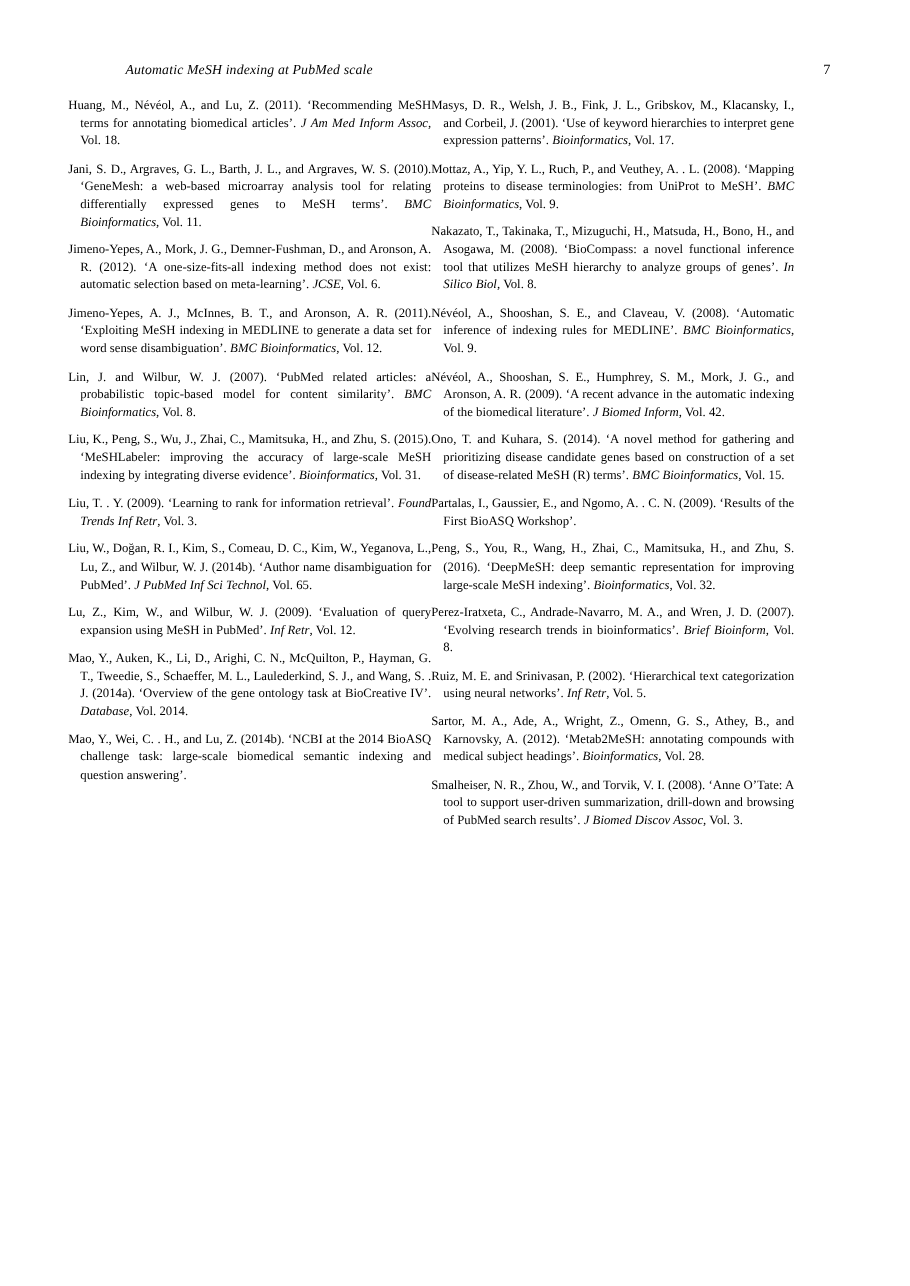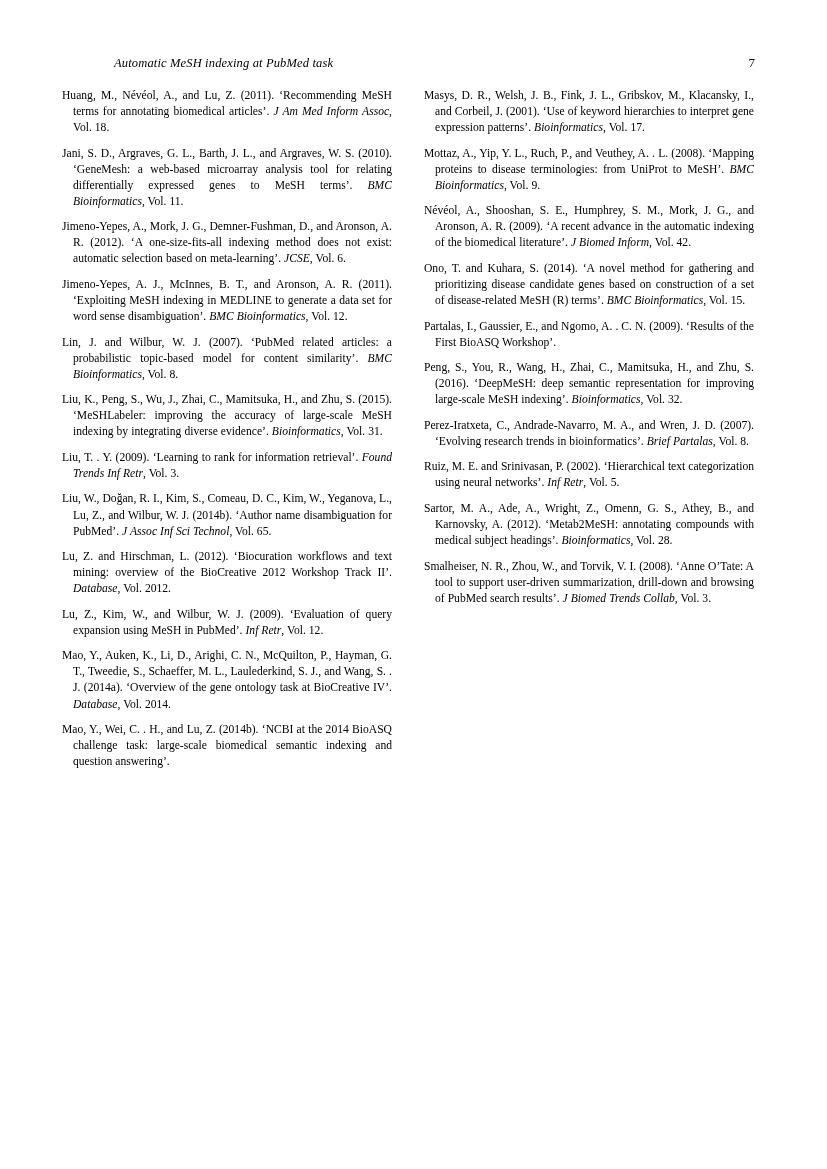--- a/index.html
+++ b/index.html
@@ -43,21 +43,20 @@
   }
 
   
   .columns {
     position: absolute;
     top: 88px;
     left: 62px;
     width: 693px;
     height: 1010px;
     display: flex;
-    gap: 32px;
     align-items: flex-start;
   }
   .column {
     width: 330px;
     flex: 0 0 330px;
   }
 
   .ref {
     font-size: 11.6px;
     line-height: 16.05px;
@@ -74,46 +73,47 @@
   .ref i {
     font-style: italic;
   }
 </style>
 </head>
 <body>
 
 <div class="page">
 
   <div class="running-head">
-    <span class="running-head-title">Automatic MeSH indexing at PubMed task</span>
+    <span class="running-head-title">Automatic MeSH indexing at PubMed scale</span>
     <span class="running-head-pageno">7</span>
   </div>
 
   <div class="columns">
     <div class="column" id="col-left">
         <p class="ref">Huang, M., Névéol, A., and Lu, Z. (2011). ‘Recommending MeSH terms for annotating biomedical articles’. <i>J Am Med Inform Assoc</i>, Vol. 18.</p>
         <p class="ref">Jani, S. D., Argraves, G. L., Barth, J. L., and Argraves, W. S. (2010). ‘GeneMesh: a web-based microarray analysis tool for relating differentially expressed genes to MeSH terms’. <i>BMC Bioinformatics</i>, Vol. 11.</p>
         <p class="ref">Jimeno-Yepes, A., Mork, J. G., Demner-Fushman, D., and Aronson, A. R. (2012). ‘A one-size-fits-all indexing method does not exist: automatic selection based on meta-learning’. <i>JCSE</i>, Vol. 6.</p>
         <p class="ref">Jimeno-Yepes, A. J., McInnes, B. T., and Aronson, A. R. (2011). ‘Exploiting MeSH indexing in MEDLINE to generate a data set for word sense disambiguation’. <i>BMC Bioinformatics</i>, Vol. 12.</p>
         <p class="ref">Lin, J. and Wilbur, W. J. (2007). ‘PubMed related articles: a probabilistic topic-based model for content similarity’. <i>BMC Bioinformatics</i>, Vol. 8.</p>
         <p class="ref">Liu, K., Peng, S., Wu, J., Zhai, C., Mamitsuka, H., and Zhu, S. (2015). ‘MeSHLabeler: improving the accuracy of large-scale MeSH indexing by integrating diverse evidence’. <i>Bioinformatics</i>, Vol. 31.</p>
         <p class="ref">Liu, T. . Y. (2009). ‘Learning to rank for information retrieval’. <i>Found Trends Inf Retr</i>, Vol. 3.</p>
-        <p class="ref">Liu, W., Doğan, R. I., Kim, S., Comeau, D. C., Kim, W., Yeganova, L., Lu, Z., and Wilbur, W. J. (2014b). ‘Author name disambiguation for PubMed’. <i>J Assoc Inf Sci Technol</i>, Vol. 65.</p>
-        <p class="ref">Lu, Z. and Hirschman, L. (2012). ‘Biocuration workflows and text mining: overview of the BioCreative 2012 Workshop Track II’. <i>Database</i>, Vol. 2012.</p>
+        <p class="ref">Liu, W., Doğan, R. I., Kim, S., Comeau, D. C., Kim, W., Yeganova, L., Lu, Z., and Wilbur, W. J. (2014b). ‘Author name disambiguation for PubMed’. <i>J PubMed Inf Sci Technol</i>, Vol. 65.</p>
         <p class="ref">Lu, Z., Kim, W., and Wilbur, W. J. (2009). ‘Evaluation of query expansion using MeSH in PubMed’. <i>Inf Retr</i>, Vol. 12.</p>
         <p class="ref">Mao, Y., Auken, K., Li, D., Arighi, C. N., McQuilton, P., Hayman, G. T., Tweedie, S., Schaeffer, M. L., Laulederkind, S. J., and Wang, S. . J. (2014a). ‘Overview of the gene ontology task at BioCreative IV’. <i>Database</i>, Vol. 2014.</p>
         <p class="ref">Mao, Y., Wei, C. . H., and Lu, Z. (2014b). ‘NCBI at the 2014 BioASQ challenge task: large-scale biomedical semantic indexing and question answering’.</p>
       </div>
     <div class="column" id="col-right">
         <p class="ref">Masys, D. R., Welsh, J. B., Fink, J. L., Gribskov, M., Klacansky, I., and Corbeil, J. (2001). ‘Use of keyword hierarchies to interpret gene expression patterns’. <i>Bioinformatics</i>, Vol. 17.</p>
         <p class="ref">Mottaz, A., Yip, Y. L., Ruch, P., and Veuthey, A. . L. (2008). ‘Mapping proteins to disease terminologies: from UniProt to MeSH’. <i>BMC Bioinformatics</i>, Vol. 9.</p>
+        <p class="ref">Nakazato, T., Takinaka, T., Mizuguchi, H., Matsuda, H., Bono, H., and Asogawa, M. (2008). ‘BioCompass: a novel functional inference tool that utilizes MeSH hierarchy to analyze groups of genes’. <i>In Silico Biol</i>, Vol. 8.</p>
+        <p class="ref">Névéol, A., Shooshan, S. E., and Claveau, V. (2008). ‘Automatic inference of indexing rules for MEDLINE’. <i>BMC Bioinformatics</i>, Vol. 9.</p>
         <p class="ref">Névéol, A., Shooshan, S. E., Humphrey, S. M., Mork, J. G., and Aronson, A. R. (2009). ‘A recent advance in the automatic indexing of the biomedical literature’. <i>J Biomed Inform</i>, Vol. 42.</p>
         <p class="ref">Ono, T. and Kuhara, S. (2014). ‘A novel method for gathering and prioritizing disease candidate genes based on construction of a set of disease-related MeSH (R) terms’. <i>BMC Bioinformatics</i>, Vol. 15.</p>
         <p class="ref">Partalas, I., Gaussier, E., and Ngomo, A. . C. N. (2009). ‘Results of the First BioASQ Workshop’.</p>
         <p class="ref">Peng, S., You, R., Wang, H., Zhai, C., Mamitsuka, H., and Zhu, S. (2016). ‘DeepMeSH: deep semantic representation for improving large-scale MeSH indexing’. <i>Bioinformatics</i>, Vol. 32.</p>
-        <p class="ref">Perez-Iratxeta, C., Andrade-Navarro, M. A., and Wren, J. D. (2007). ‘Evolving research trends in bioinformatics’. <i>Brief Partalas</i>, Vol. 8.</p>
+        <p class="ref">Perez-Iratxeta, C., Andrade-Navarro, M. A., and Wren, J. D. (2007). ‘Evolving research trends in bioinformatics’. <i>Brief Bioinform</i>, Vol. 8.</p>
         <p class="ref">Ruiz, M. E. and Srinivasan, P. (2002). ‘Hierarchical text categorization using neural networks’. <i>Inf Retr</i>, Vol. 5.</p>
         <p class="ref">Sartor, M. A., Ade, A., Wright, Z., Omenn, G. S., Athey, B., and Karnovsky, A. (2012). ‘Metab2MeSH: annotating compounds with medical subject headings’. <i>Bioinformatics</i>, Vol. 28.</p>
-        <p class="ref">Smalheiser, N. R., Zhou, W., and Torvik, V. I. (2008). ‘Anne O’Tate: A tool to support user-driven summarization, drill-down and browsing of PubMed search results’. <i>J Biomed Trends Collab</i>, Vol. 3.</p>
+        <p class="ref">Smalheiser, N. R., Zhou, W., and Torvik, V. I. (2008). ‘Anne O’Tate: A tool to support user-driven summarization, drill-down and browsing of PubMed search results’. <i>J Biomed Discov Assoc</i>, Vol. 3.</p>
       </div>
   </div>
 
 </div>
 
 </body></html>

